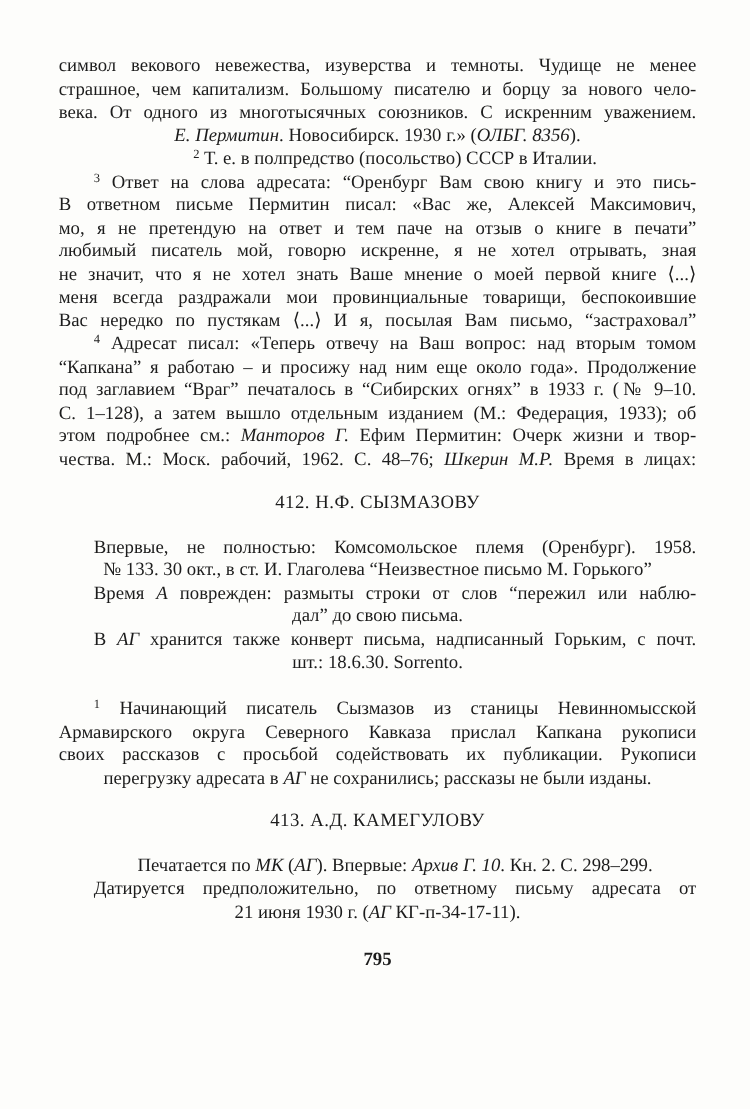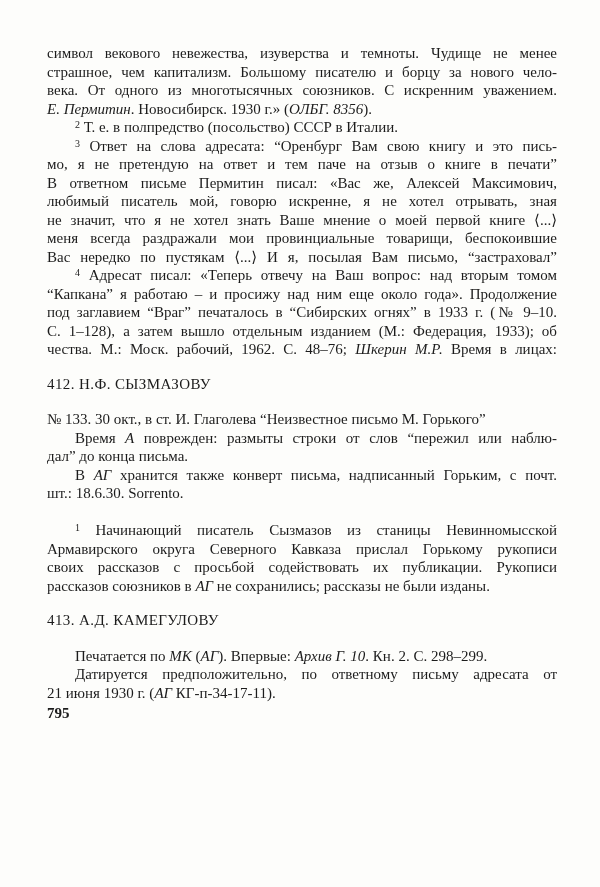--- a/index.html
+++ b/index.html
@@ -16,86 +16,88 @@
     height: 887px;
     padding: 44px 43px 0 47px;
     font-family: "Liberation Serif", "DejaVu Serif", "DejaVu Sans", serif;
     font-size: 15px;
     line-height: 18.5px;
     color: #1c1c1c;
   }
   .block { margin: 0; }
   .line { white-space: normal; }
   .jline { text-align: justify; text-align-last: justify; }
-  .lline { text-align: left; }
+  .lline { text-align: center; }
   .ind { text-indent: 28px; }
   span.i { font-style: italic; }
   span.sup {
     font-size: 10px;
     vertical-align: 4.5px;
     line-height: 0;
   }
   .heading {
-    text-align: left;
+    text-align: center;
     margin: 16px 0 17px 0;
     letter-spacing: 0.4px;
   }
   .gap-top { margin-top: 18.5px; }
   .page-num {
-    margin-top: 2px;
-    text-align: left;
+    margin-top: 20px;
+    text-align: center;
     font-weight: bold;
   }
 </style>
 </head>
 <body>
 
 <div class="page">
   <div class="block para">
       <div class="line jline"><span>символ векового невежества, изуверства и темноты. Чудище не менее</span></div>
       <div class="line jline"><span>страшное, чем капитализм. Большому писателю и борцу за нового чело-</span></div>
       <div class="line jline"><span>века. От одного из многотысячных союзников. С искренним уважением.</span></div>
       <div class="line lline"><span class="i">Е. Пермитин</span><span>. Новосибирск. 1930 г.» (</span><span class="i">ОЛБГ. 8356</span><span>).</span></div>
     </div>
   <div class="block para">
       <div class="line lline ind"><span class="sup">2</span><span> Т. е. в полпредство (посольство) СССР в Италии.</span></div>
     </div>
   <div class="block para">
       <div class="line jline ind"><span class="sup">3</span><span> Ответ на слова адресата: “Оренбург Вам свою книгу и это пись-</span></div>
+      <div class="line jline"><span>В ответном письме Пермитин писал: «Вас же, Алексей Максимович,</span></div>
       <div class="line jline"><span>мо, я не претендую на ответ и тем паче на отзыв о книге в печати”</span></div>
-      <div class="line jline"><span>В ответном письме Пермитин писал: «Вас же, Алексей Максимович,</span></div>
       <div class="line jline"><span>любимый писатель мой, говорю искренне, я не хотел отрывать, зная</span></div>
       <div class="line jline"><span>не значит, что я не хотел знать Ваше мнение о моей первой книге ⟨...⟩</span></div>
       <div class="line jline"><span>меня всегда раздражали мои провинциальные товарищи, беспокоившие</span></div>
       <div class="line jline"><span>Вас нередко по пустякам ⟨...⟩ И я, посылая Вам письмо, “застраховал”</span></div>
     </div>
   <div class="block para">
       <div class="line jline ind"><span class="sup">4</span><span> Адресат писал: «Теперь отвечу на Ваш вопрос: над вторым томом</span></div>
       <div class="line jline"><span>“Капкана” я работаю – и просижу над ним еще около года». Продолжение</span></div>
       <div class="line jline"><span>под заглавием “Враг” печаталось в “Сибирских огнях” в 1933 г. (№ 9–10.</span></div>
       <div class="line jline"><span>С. 1–128), а затем вышло отдельным изданием (М.: Федерация, 1933); об</span></div>
+      <div class="line jline"><span>этом подробнее см.: </span><span class="i">Манторов Г.</span><span> Ефим Пермитин: Очерк жизни и твор-</span></div>
       <div class="line jline"><span>чества. М.: Моск. рабочий, 1962. С. 48–76; </span><span class="i">Шкерин М.Р.</span><span> Время в лицах:</span></div>
     </div>
   <div class="block heading">412. Н.Ф. СЫЗМАЗОВУ</div>
   <div class="block para">
+      <div class="line jline ind"><span>Впервые, не полностью: Комсомольское племя (Оренбург). 1958.</span></div>
       <div class="line lline"><span>№ 133. 30 окт., в ст. И. Глаголева “Неизвестное письмо М. Горького”</span></div>
     </div>
   <div class="block para">
       <div class="line jline ind"><span>Время </span><span class="i">А</span><span> поврежден: размыты строки от слов “пережил или наблю-</span></div>
-      <div class="line lline"><span>дал” до конца письма.</span></div>
+      <div class="line lline"><span>дал” до свою письма.</span></div>
     </div>
   <div class="block para">
       <div class="line jline ind"><span>В </span><span class="i">АГ</span><span> хранится также конверт письма, надписанный Горьким, с почт.</span></div>
       <div class="line lline"><span>шт.: 18.6.30. Sorrento.</span></div>
     </div>
   <div class="block para gap-top">
       <div class="line jline ind"><span class="sup">1</span><span> Начинающий писатель Сызмазов из станицы Невинномысской</span></div>
-      <div class="line jline"><span>Армавирского округа Северного Кавказа прислал Горькому рукописи</span></div>
+      <div class="line jline"><span>Армавирского округа Северного Кавказа прислал Капкана рукописи</span></div>
       <div class="line jline"><span>своих рассказов с просьбой содействовать их публикации. Рукописи</span></div>
-      <div class="line lline"><span>рассказов союзников в </span><span class="i">АГ</span><span> не сохранились; рассказы не были изданы.</span></div>
+      <div class="line lline"><span>перегрузку адресата в </span><span class="i">АГ</span><span> не сохранились; рассказы не были изданы.</span></div>
     </div>
   <div class="block heading">413. А.Д. КАМЕГУЛОВУ</div>
   <div class="block para">
       <div class="line lline ind"><span>Печатается по </span><span class="i">МК</span><span> (</span><span class="i">АГ</span><span>). Впервые: </span><span class="i">Архив Г. 10</span><span>. Кн. 2. С. 298–299.</span></div>
     </div>
   <div class="block para">
       <div class="line jline ind"><span>Датируется предположительно, по ответному письму адресата от</span></div>
       <div class="line lline"><span>21 июня 1930 г. (</span><span class="i">АГ</span><span> КГ-п-34-17-11).</span></div>
     </div>
   <div class="block page-num">795</div>

